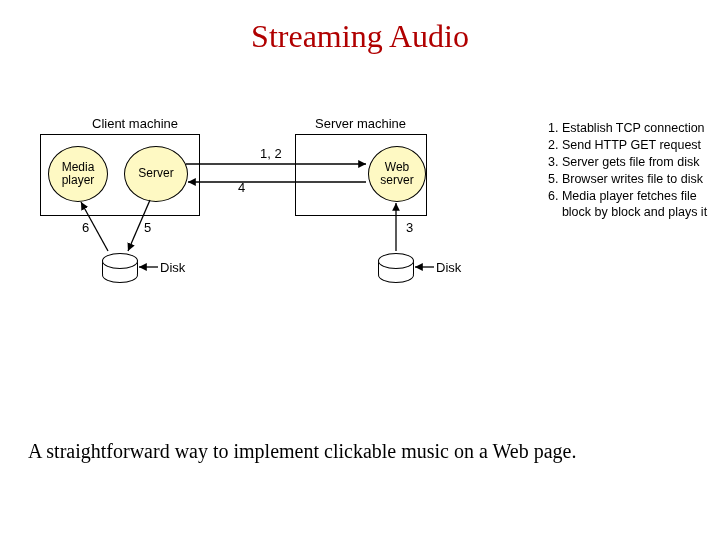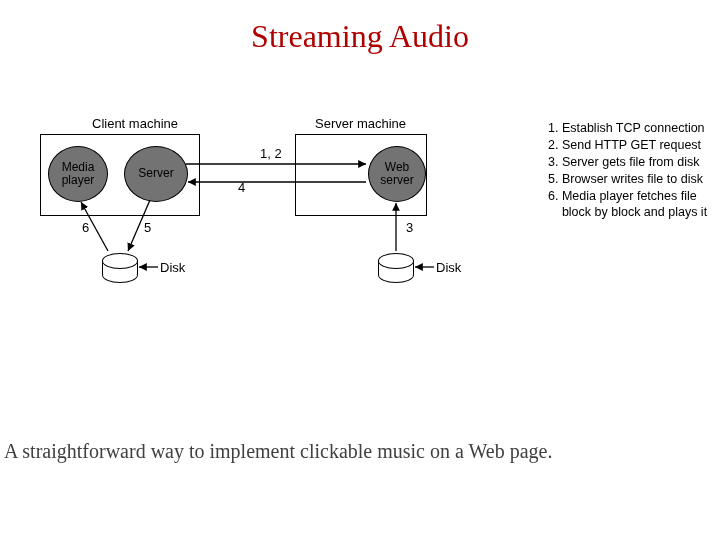--- a/index.html
+++ b/index.html
@@ -21,24 +21,24 @@
     top: 18px;
     left: 0;
     width: 720px;
     text-align: center;
     font-size: 32px;
     color: #b00000;
   }
   .caption {
     position: absolute;
     top: 440px;
-    left: 4px;
+    left: 28px;
     width: 680px;
     font-size: 20px;
-    color: #404040;
+    color: #000000;
   }
   .diagram {
     position: absolute;
     top: 120px;
     left: 40px;
     width: 640px;
     height: 280px;
   }
   .diagram * {
     font-family: Arial, Helvetica, sans-serif;
@@ -54,21 +54,21 @@
   .bubble {
     position: absolute;
     border: 1.5px solid #000;
     border-radius: 50%;
     display: flex;
     align-items: center;
     justify-content: center;
     text-align: center;
     font-size: 12px;
     line-height: 1.1;
-    background: #737373;
+    background: #fef9c3;
   }
   .disk {
     position: absolute;
   }
   .disk .top {
     position: absolute;
     width: 100%;
     height: 50%;
     border: 1.5px solid #000;
     border-radius: 50%;

